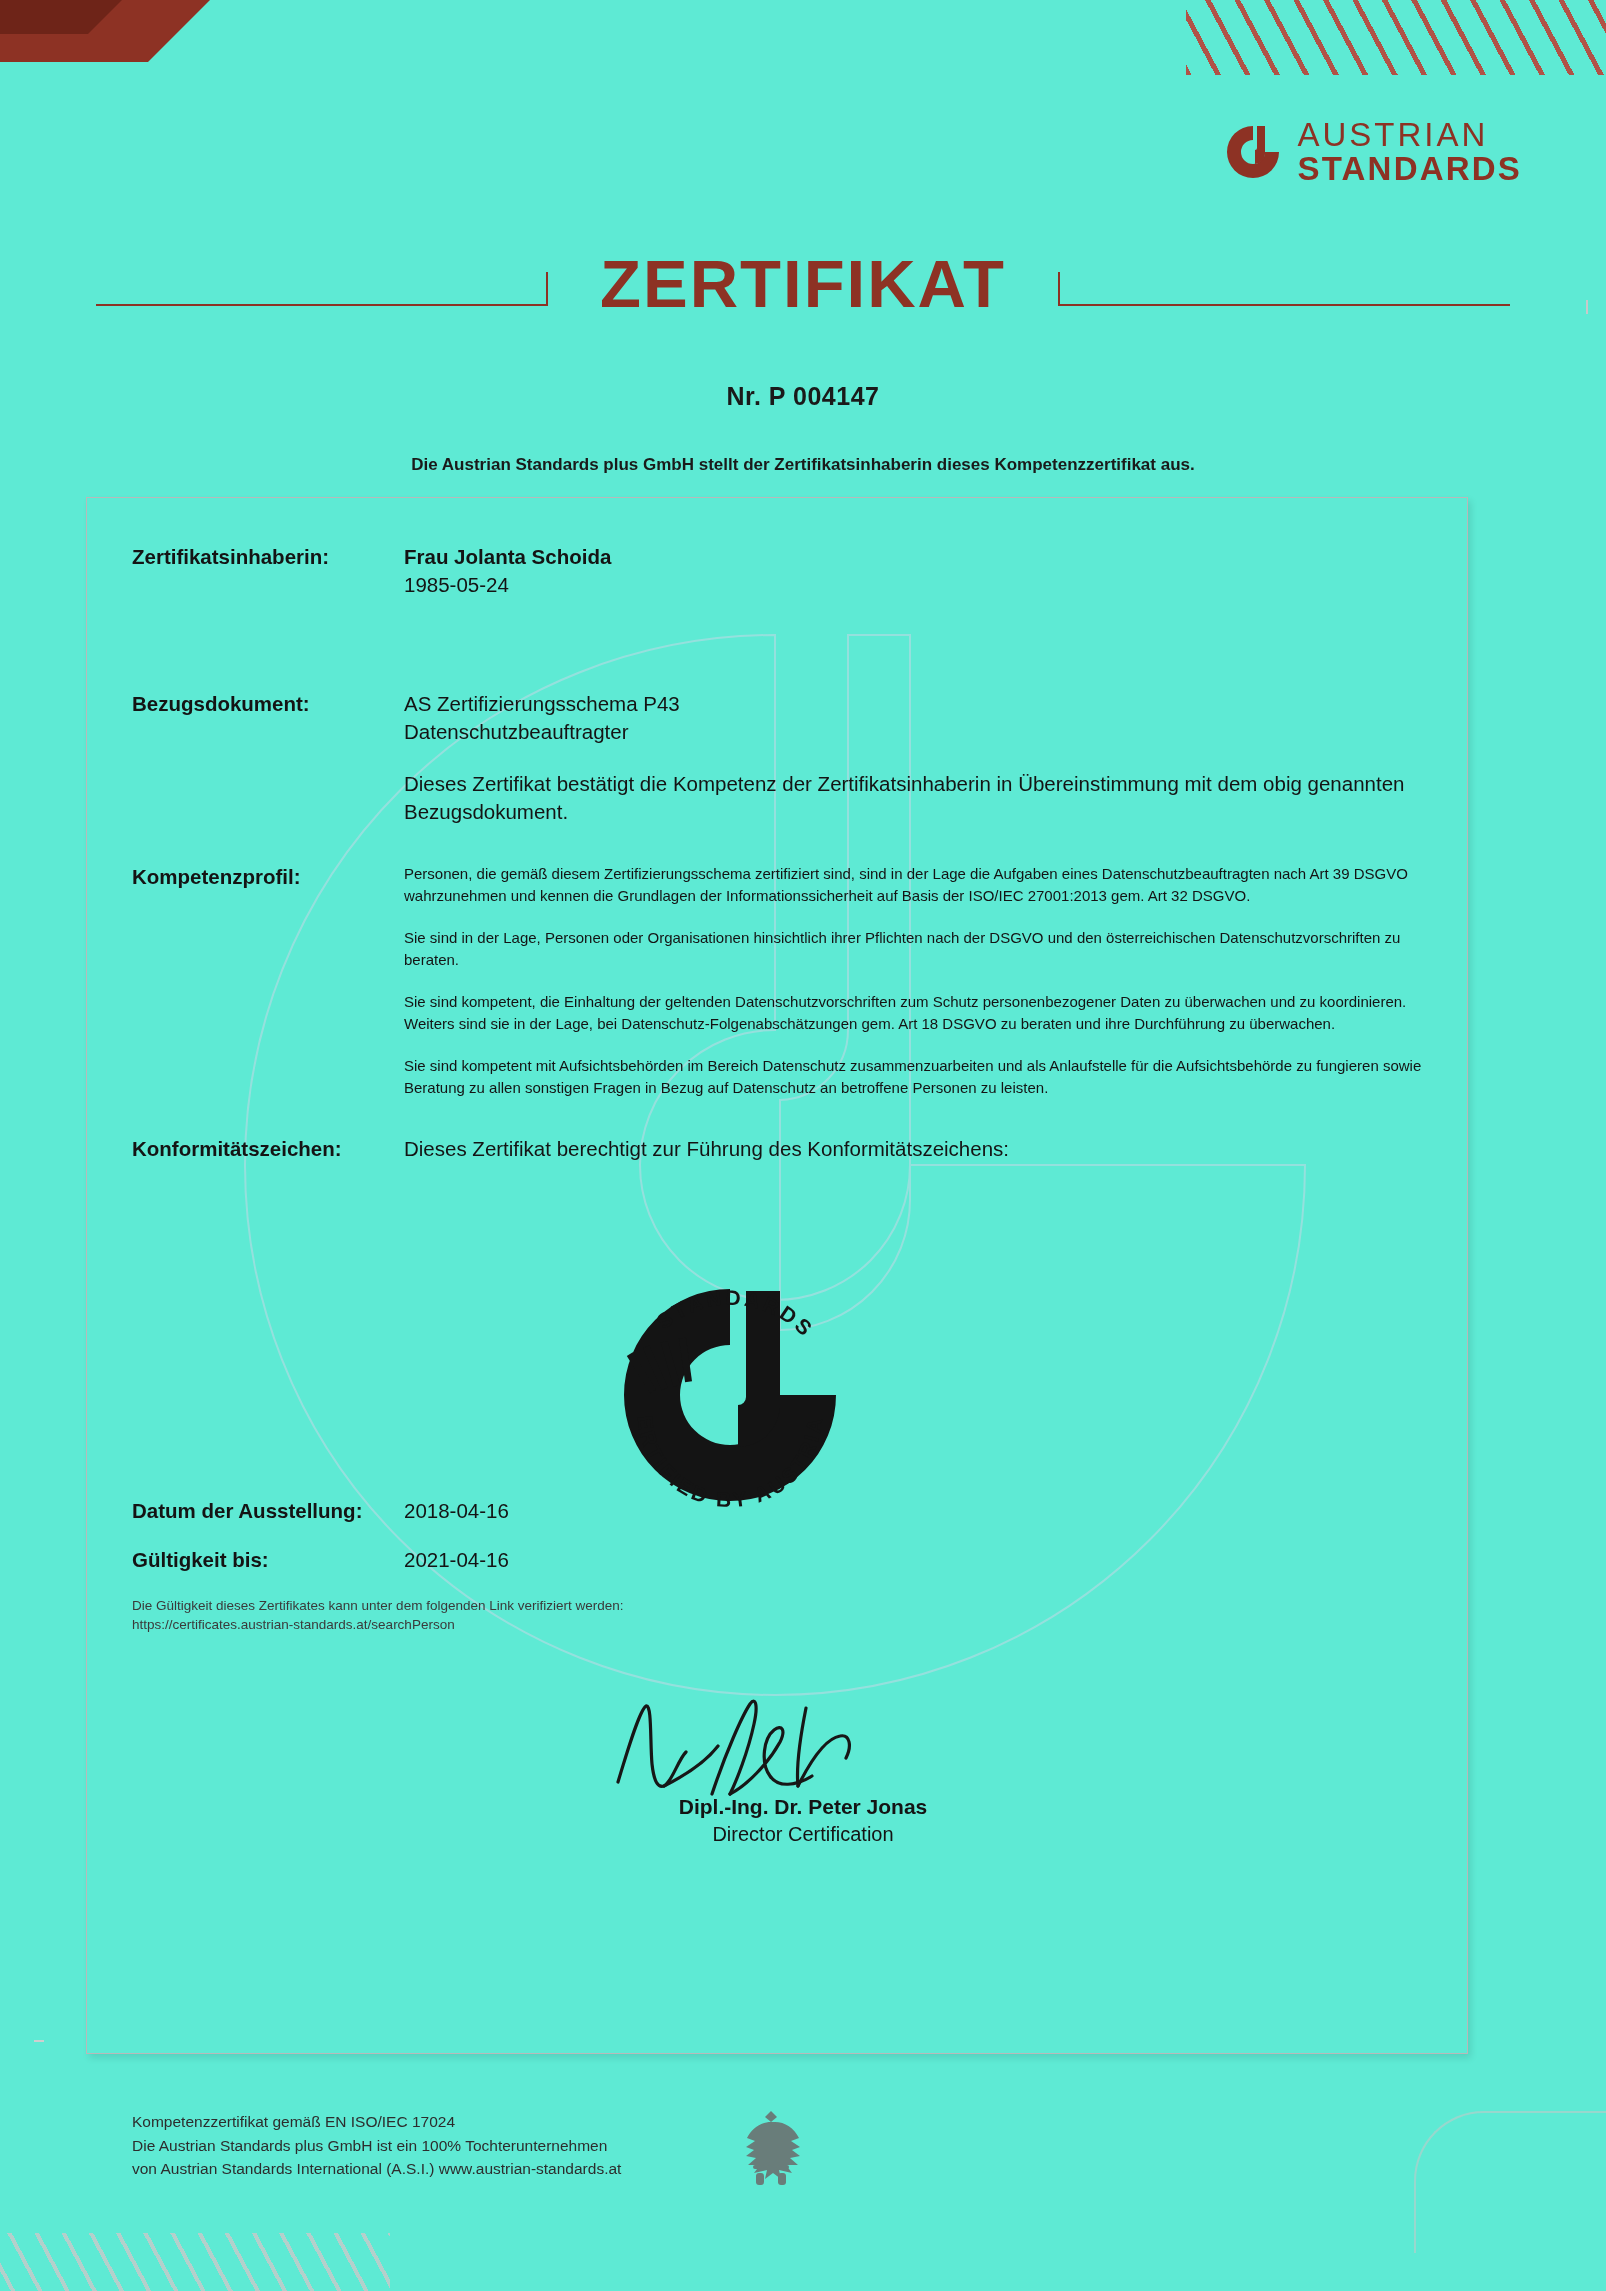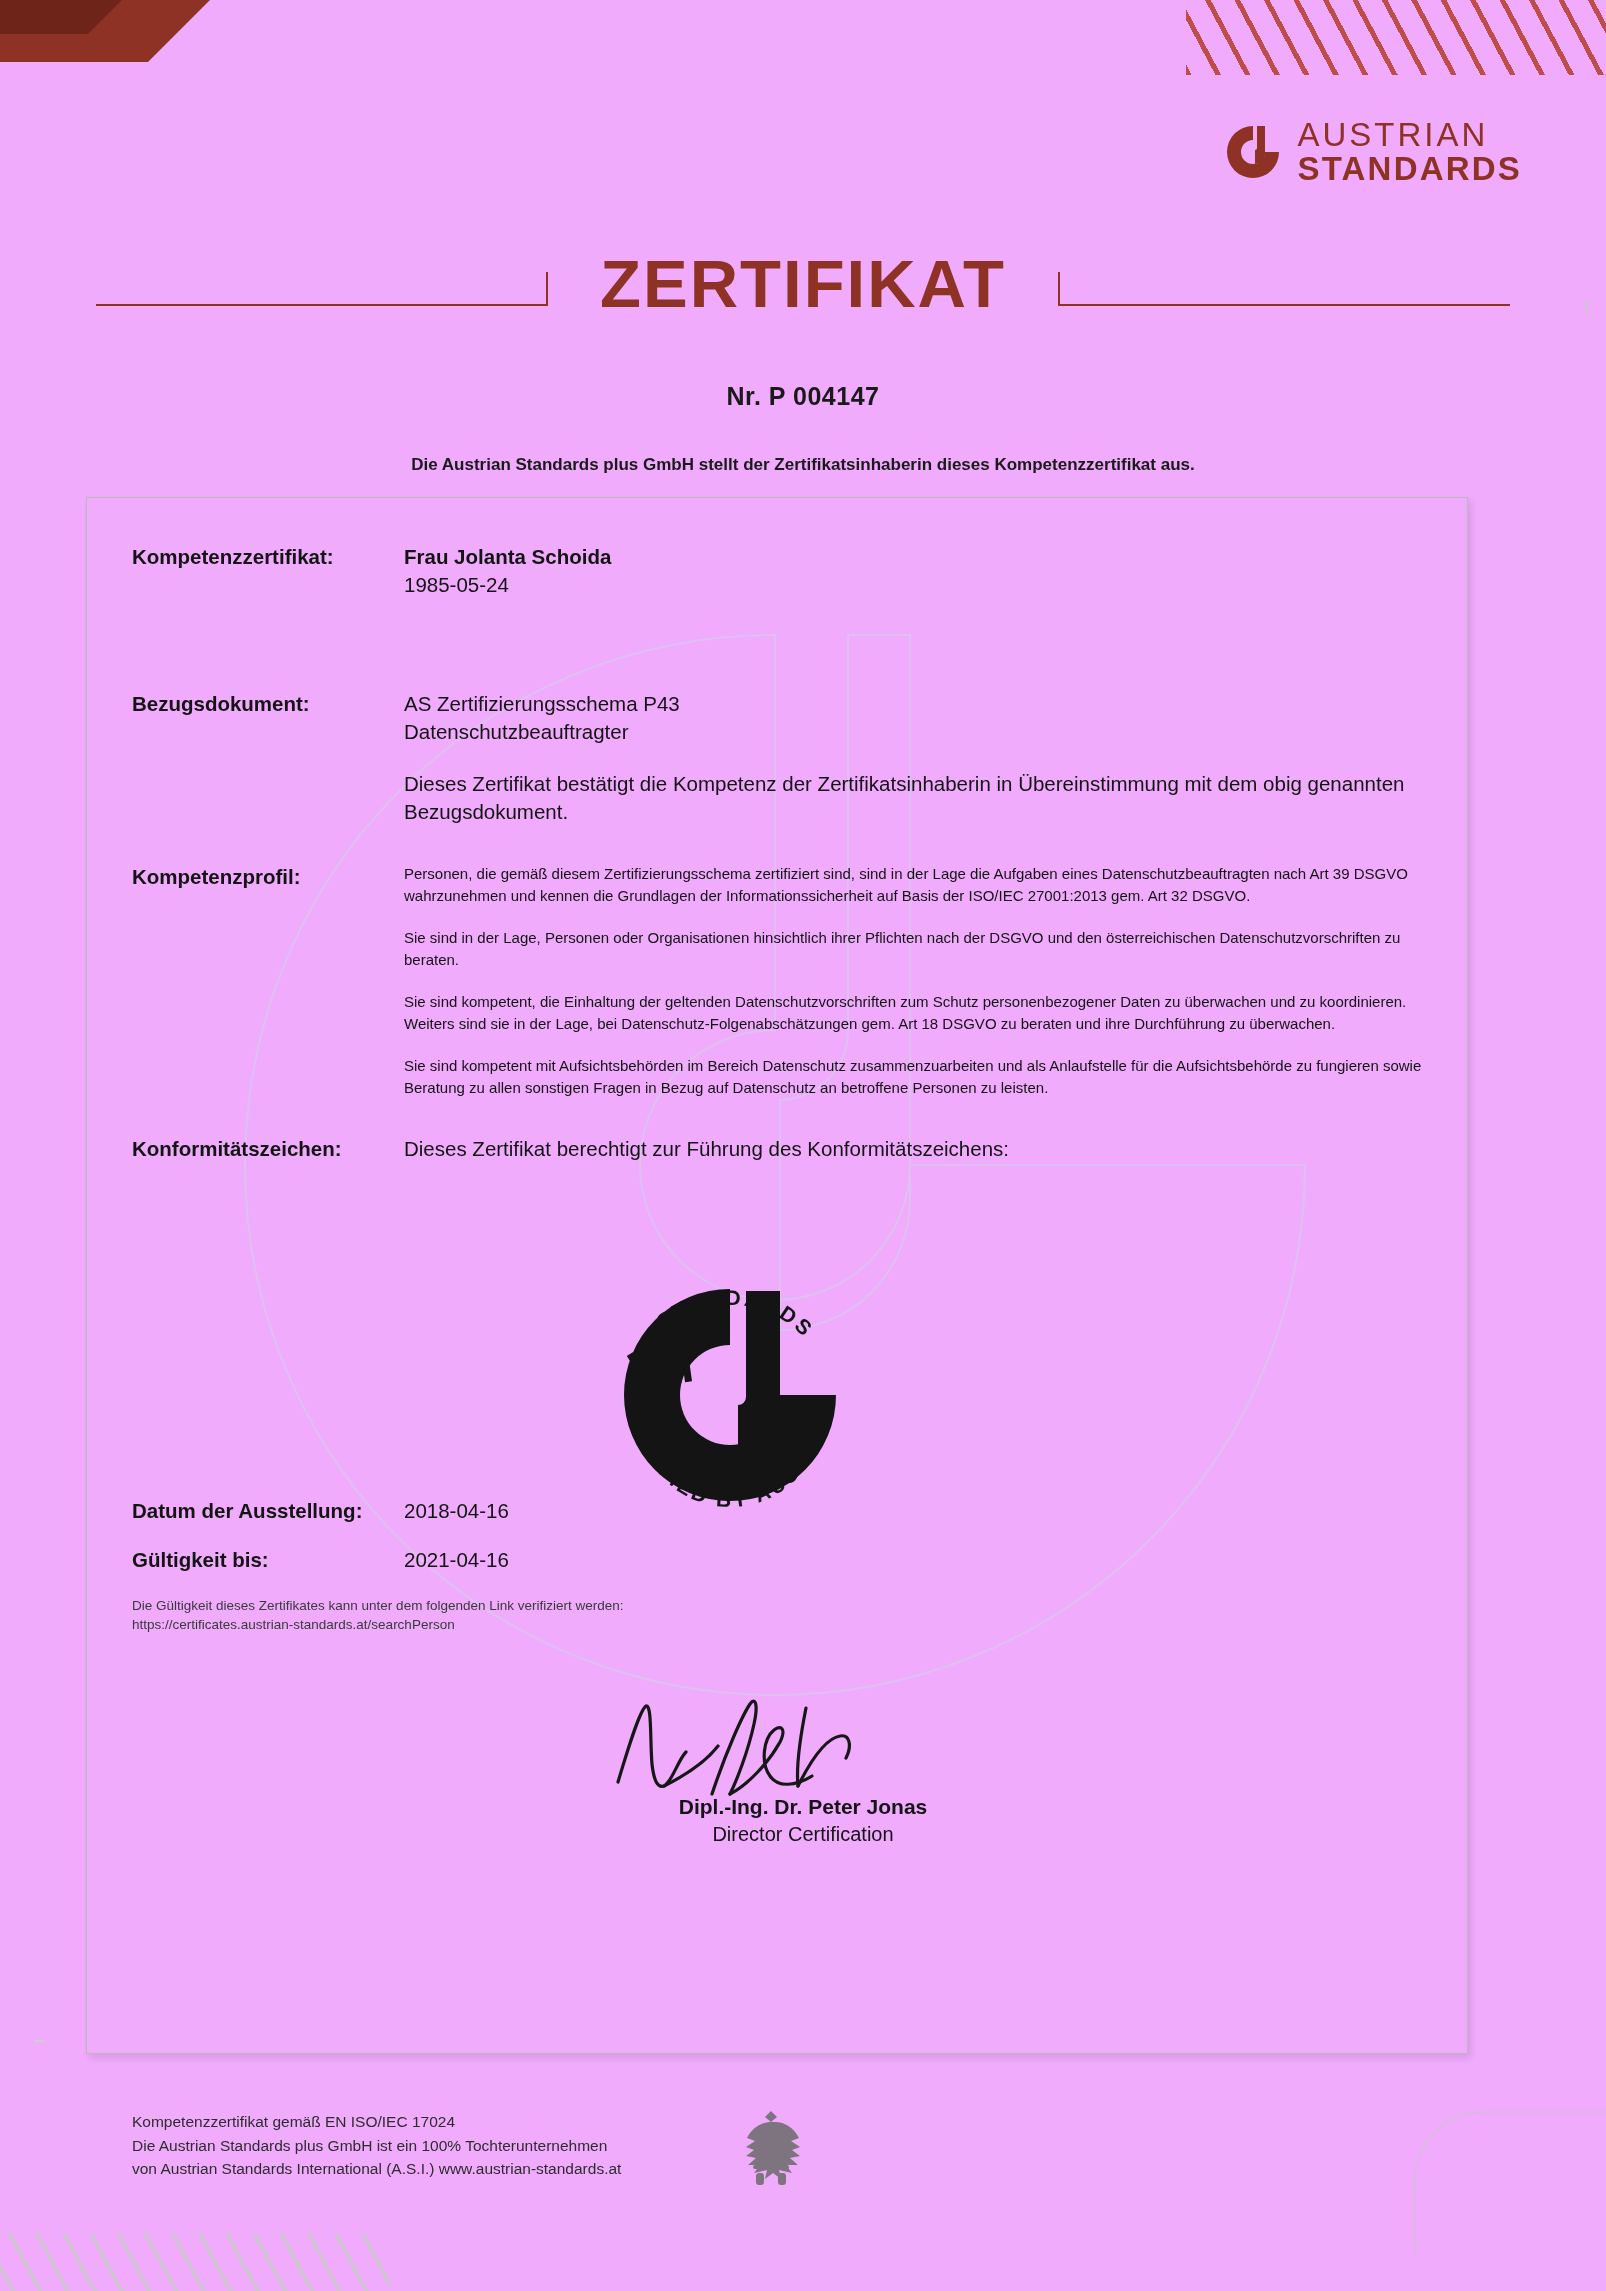--- a/index.html
+++ b/index.html
@@ -9,21 +9,21 @@
   }
   body {
     font-family: "Liberation Sans", sans-serif;
     color: #1a1a1a;
   }
   #page {
     position: relative;
     width: 1606px;
     height: 2291px;
     overflow: hidden;
-    background: #f0abfc;
+    background: #5eead4;
   }
 
   
   .corner-tl {
     position: absolute;
     top: 0; left: 0;
     width: 210px; height: 62px;
     background: #8d3224;
     clip-path: polygon(0 0, 210px 0, 148px 62px, 0 62px);
   }
@@ -287,21 +287,21 @@
       <g fill="none" stroke="#ccd7e6" stroke-width="2">
         <path d="M595 35 A530 530 0 1 0 1125 565 L730 565 A135 135 0 1 1 595 430 Z"></path>
         <path d="M730 35 L730 600 A130 130 0 0 1 600 730 L600 500 A70 70 0 0 0 668 430 L668 35 Z"></path>
       </g>
     </svg>
   </div>
 
   <div class="content">
 
     <div class="row" style="margin-top:46px">
-      <div class="lbl">Kompetenzzertifikat:</div>
+      <div class="lbl">Zertifikatsinhaberin:</div>
       <div class="val">
         <div class="strongname">Frau  Jolanta Schoida</div>
         <div>1985-05-24</div>
       </div>
     </div>
 
     <div class="row" style="margin-top:90px">
       <div class="lbl">Bezugsdokument:</div>
       <div class="val">
         <div>AS Zertifizierungsschema P43</div>

